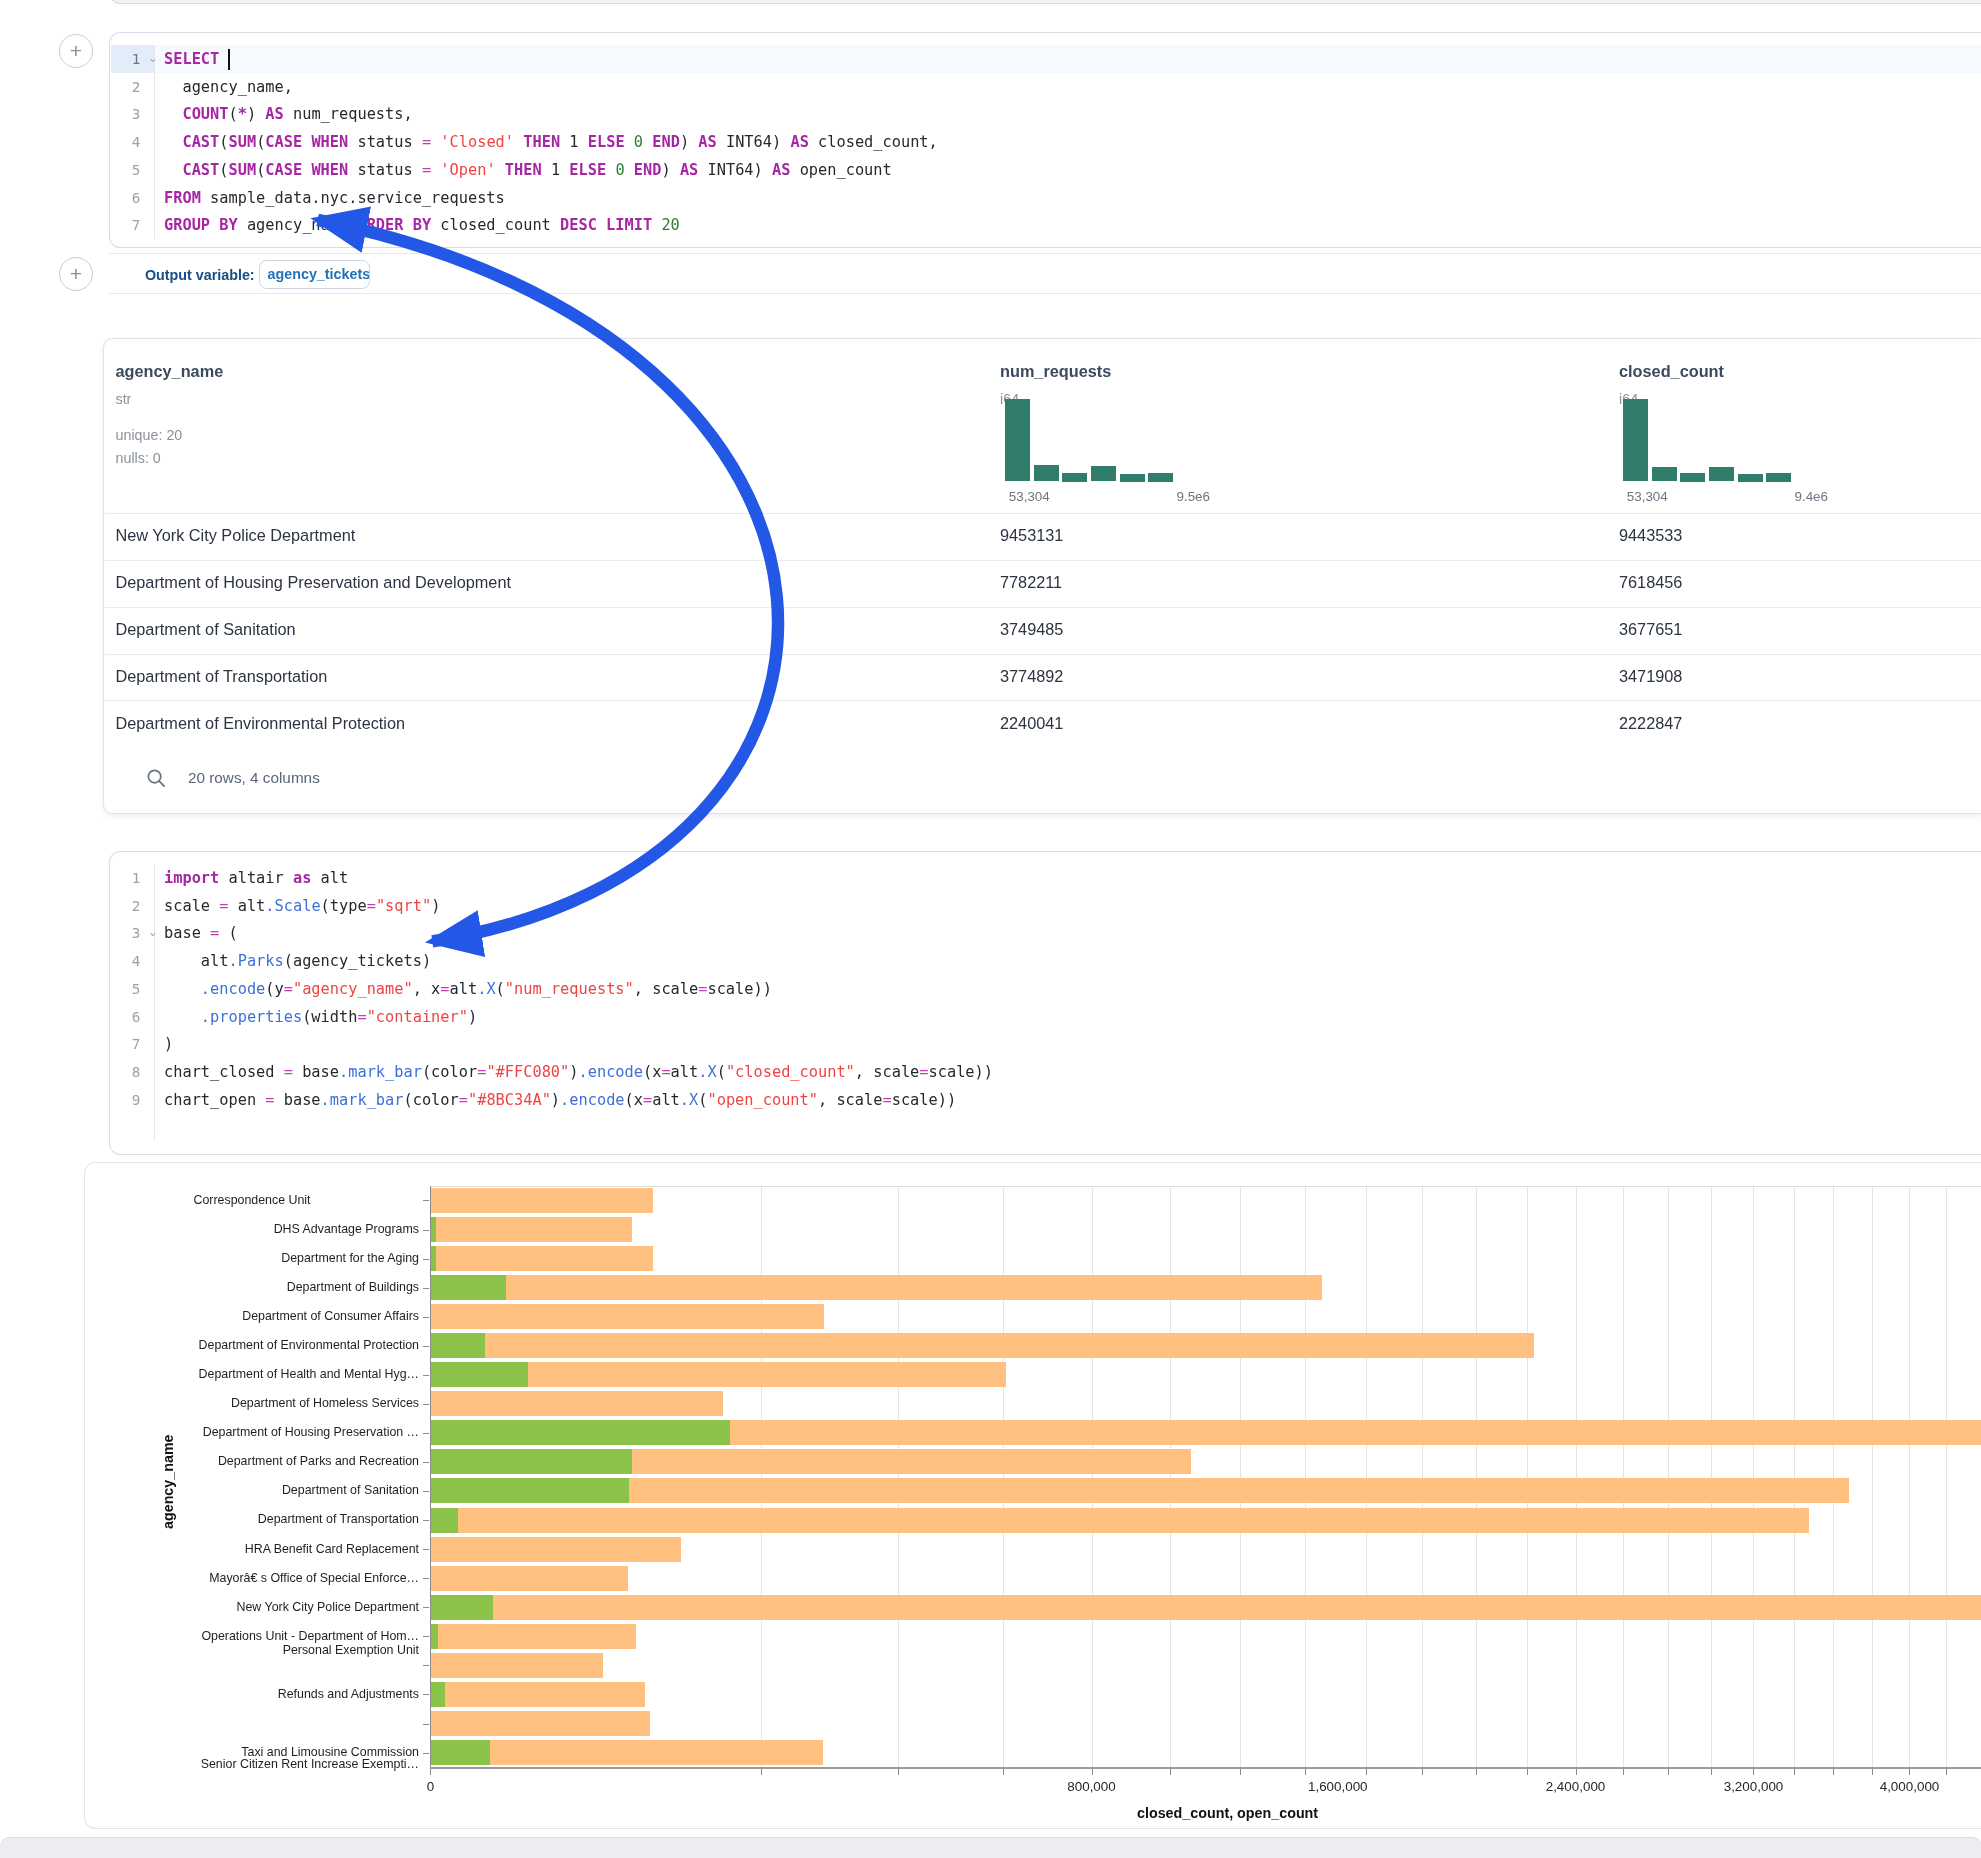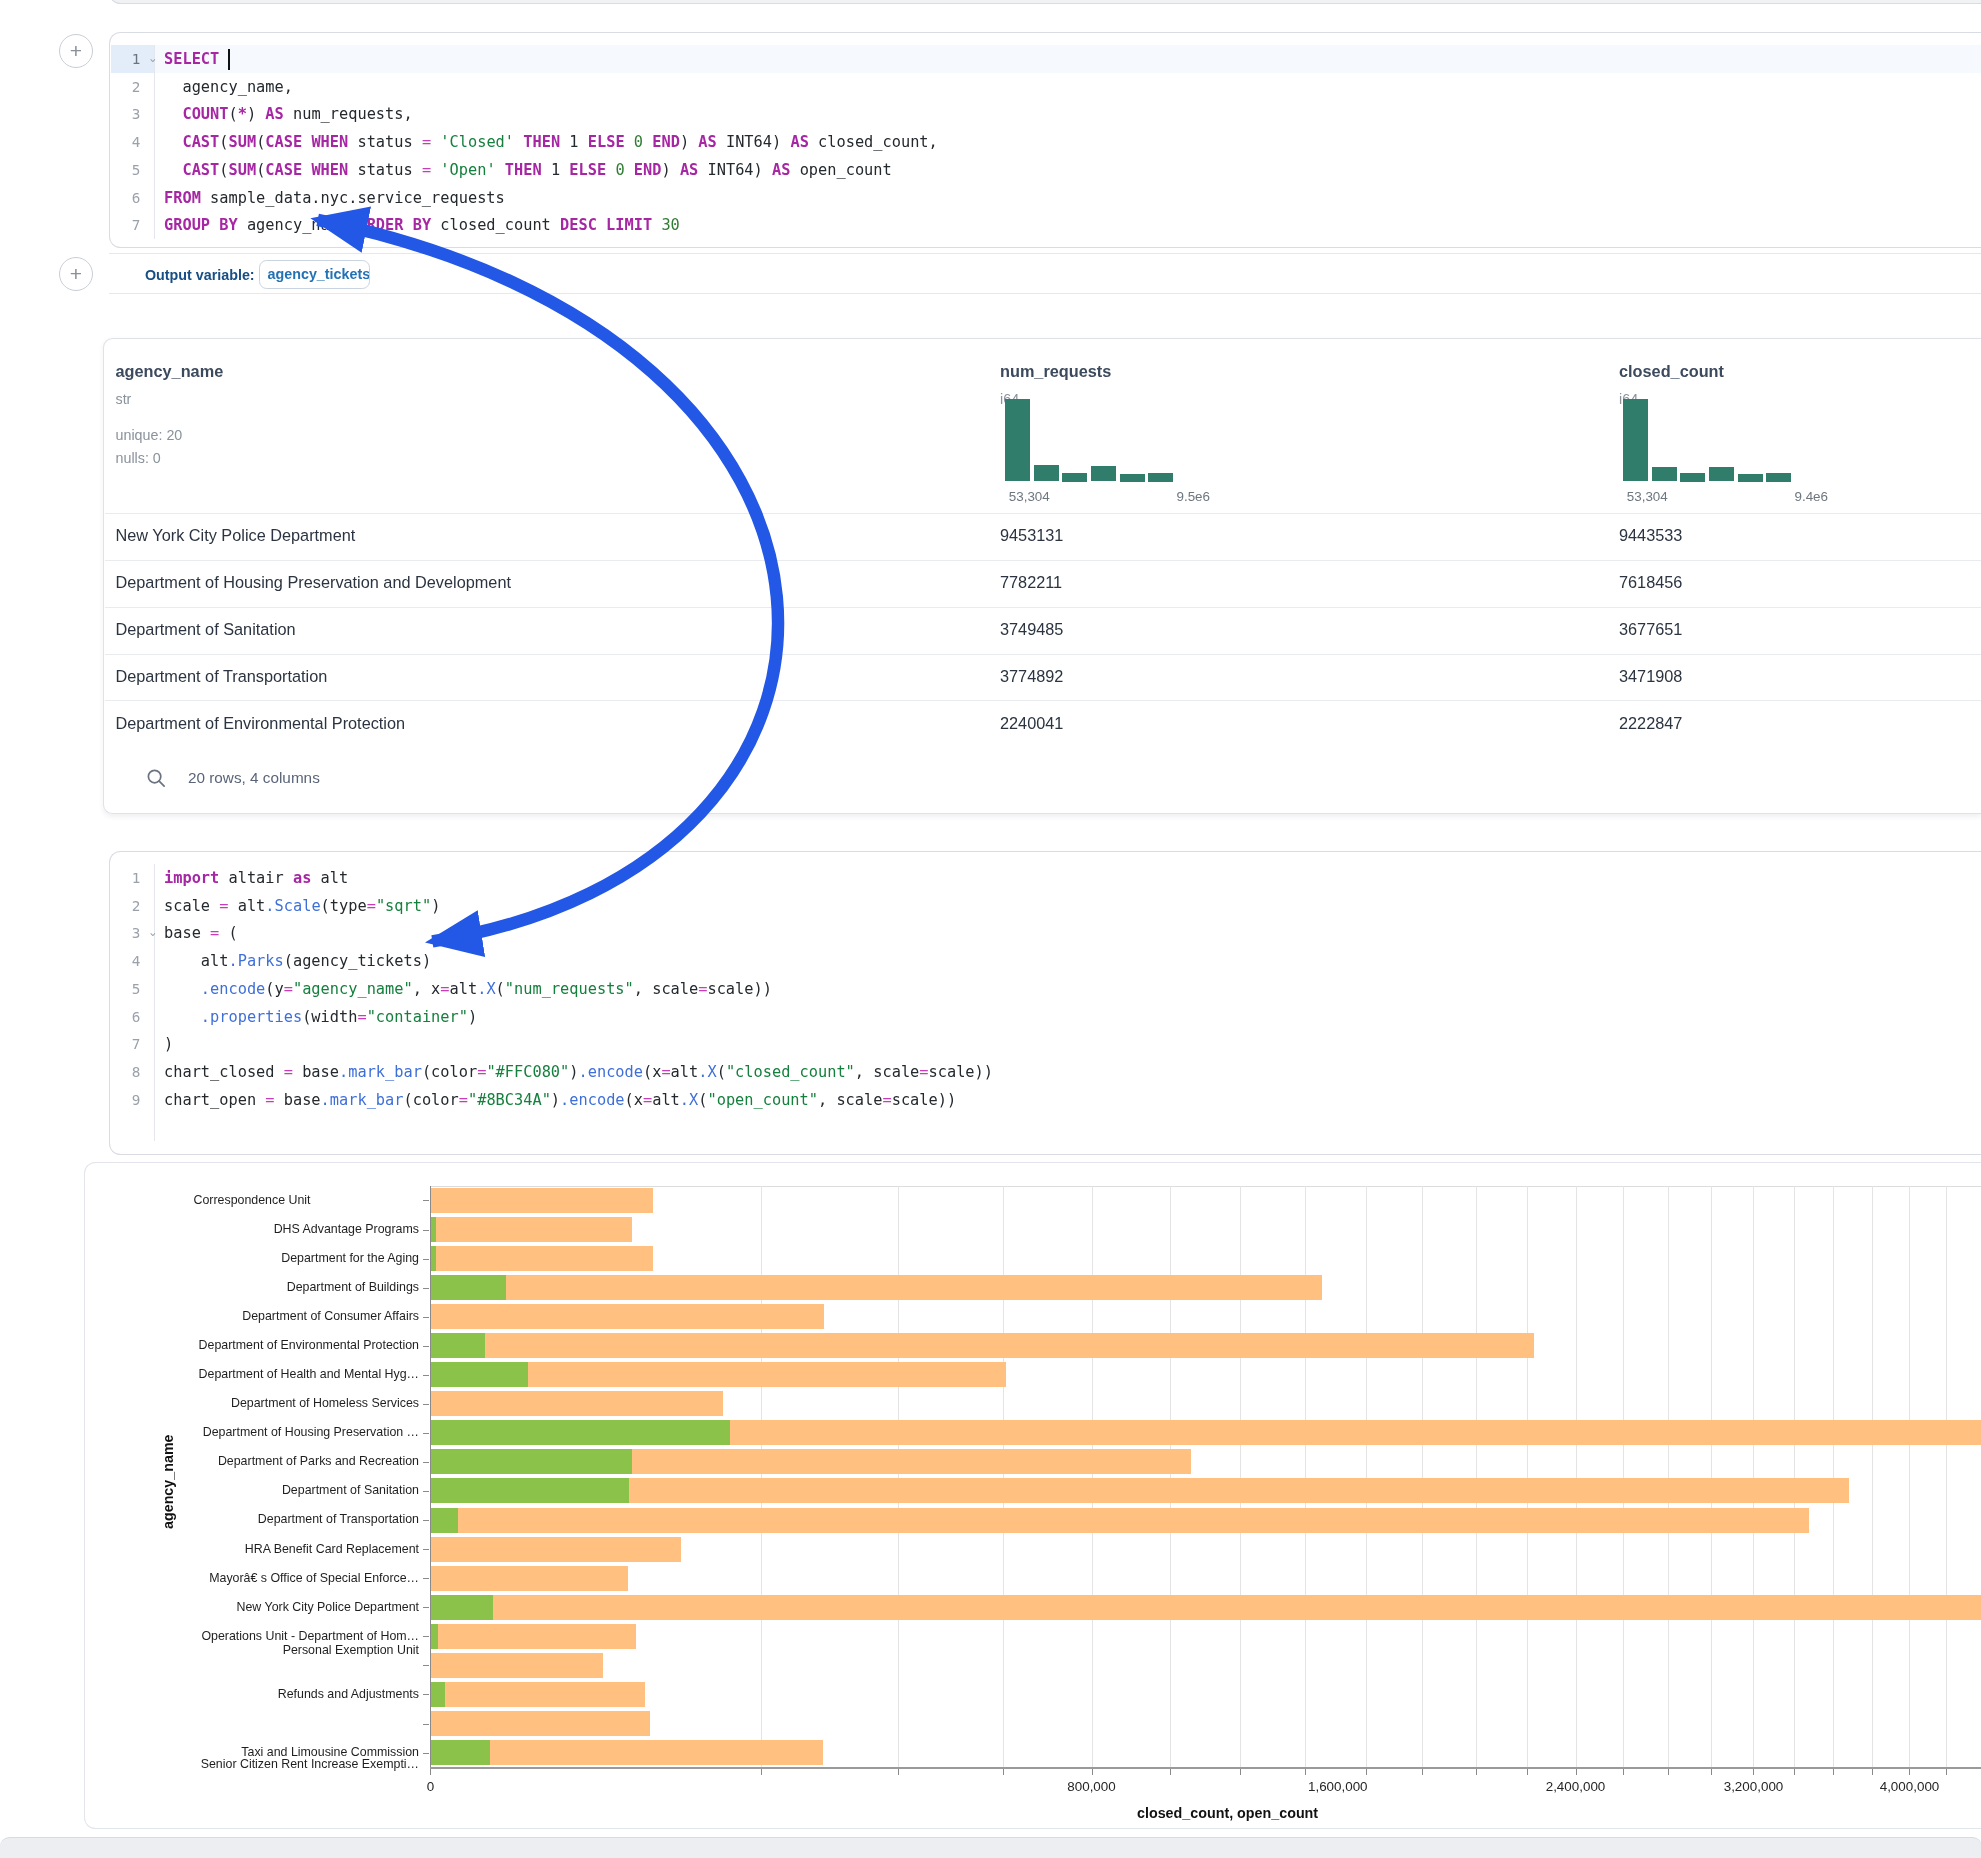--- a/index.html
+++ b/index.html
@@ -42,21 +42,21 @@
   .code-row .code-text {
     position:absolute; left:54px; top:0; height:28px; line-height:28px;
     font-family:"DejaVu Sans Mono", monospace; font-size:15.3px;
     color:#24292e; white-space:pre;
   }
   .gutter-sep { position:absolute; width:1px; background:#e4e7eb; }
   .hl-gutter { position:absolute; background:#e2edf9; }
   .hl-line   { position:absolute; background:#f6f9fd; }
   .tok-k { color:#a626a4; font-weight:bold; }
   .tok-o { color:#c93cb8; }
-  .tok-s { color:#15803d; }
+  .tok-s { color:#ef4444; }
   .tok-n { color:#2f7d32; }
   .tok-b { color:#3e6fd9; }
   .cursor-caret { position:absolute; width:1.9px; height:21px; background:#111; }
 
   
   .hline { position:absolute; height:1px; background:#e5e8ec; }
   .outvar-label { position:absolute; font-size:14.3px; font-weight:bold; color:#174e85; }
   .outvar-pill {
     position:absolute; border:1px solid #c9d4e0; border-radius:7.6px;
     background:#fff; color:#2272b5; font-size:14.3px; font-weight:bold;
@@ -134,21 +134,21 @@
       <div class="code-row" style="top: 111px;">
         <div class="gutter">5</div>
         <div class="code-text"><span>  </span><span class="tok-k">CAST</span><span>(</span><span class="tok-k">SUM</span><span>(</span><span class="tok-k">CASE WHEN</span><span> status </span><span class="tok-o">=</span><span> </span><span class="tok-s">'Open'</span><span> </span><span class="tok-k">THEN</span><span> 1 </span><span class="tok-k">ELSE</span><span> </span><span class="tok-n">0</span><span> </span><span class="tok-k">END</span><span>) </span><span class="tok-k">AS</span><span> INT64) </span><span class="tok-k">AS</span><span> open_count</span></div>
       </div>
       <div class="code-row" style="top: 139px;">
         <div class="gutter">6</div>
         <div class="code-text"><span class="tok-k">FROM</span><span> sample_data.nyc.service_requests</span></div>
       </div>
       <div class="code-row" style="top: 166px;">
         <div class="gutter">7</div>
-        <div class="code-text"><span class="tok-k">GROUP BY</span><span> agency_name </span><span class="tok-k">ORDER BY</span><span> closed_count </span><span class="tok-k">DESC</span><span> </span><span class="tok-k">LIMIT</span><span> </span><span class="tok-n">30</span></div>
+        <div class="code-text"><span class="tok-k">GROUP BY</span><span> agency_name </span><span class="tok-k">ORDER BY</span><span> closed_count </span><span class="tok-k">DESC</span><span> </span><span class="tok-k">LIMIT</span><span> </span><span class="tok-n">20</span></div>
       </div>
     </div>
 </div>
 
 <div class="hline" style="left:109px; top:253px; width:1873px;"></div>
 <div class="outvar-label" style="left:145px; top:267px;">Output variable:</div>
 <div class="outvar-pill" style="left:259px; top:260px; width:111px; height:29px;">agency_tickets</div>
 <div class="hline" style="left:109px; top:293px; width:1873px;"></div>
 
 <div class="table-card">

